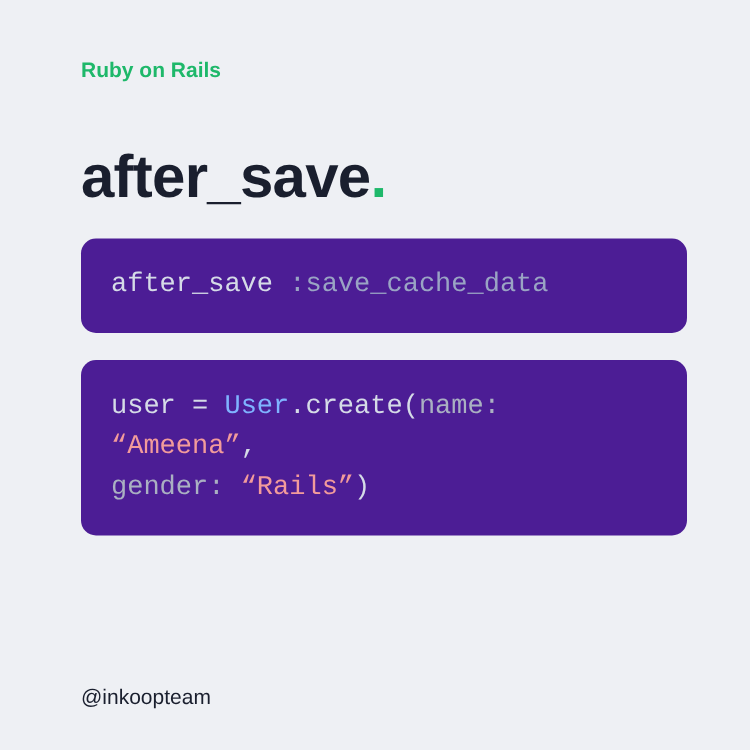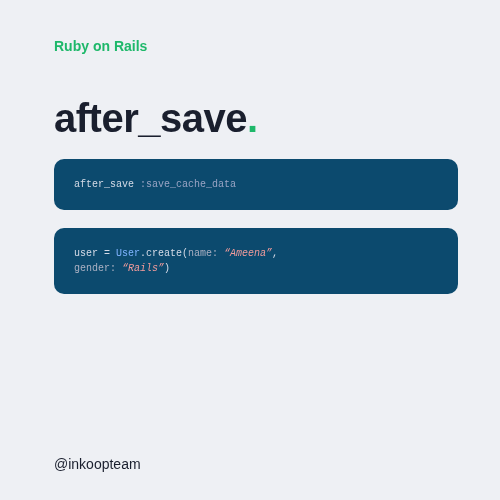--- a/index.html
+++ b/index.html
@@ -63,32 +63,32 @@
 .title-dot { color: #1eb86a; }
 .description {
   margin-top: 16px;
   font-size: 15.5px;
   line-height: 1.5;
   color: #4a5161;
 }
 .description .bold { font-weight: 700; color: #1a1f2e; }
 .code-block {
   margin-top: 18px;
-  background: #0c4a6e;
+  background: #4c1d95;
   border-radius: 10px;
   padding: 18px 20px;
   font-family: 'SFMono-Regular', Consolas, 'Liberation Mono', Menlo, monospace;
-  font-size: 10px;
+  font-size: 18px;
   line-height: 1.5;
   color: #d5dbe7;
 }
 .tok-symbol { color: #9aa4c4; }
 .tok-const { color: #7fb3ff; }
 .tok-key { color: #aab0c2; text-align: center; }
-.tok-string { color: #f29b9b; font-style: italic; }
+.tok-string { color: #f29b9b; }
 .footer {
   margin-top: auto;
   display: flex;
   justify-content: space-between;
   font-size: 14px;
   color: #1a1f2e;
   padding-top: 16px;
 }
 </style>
 </head>

